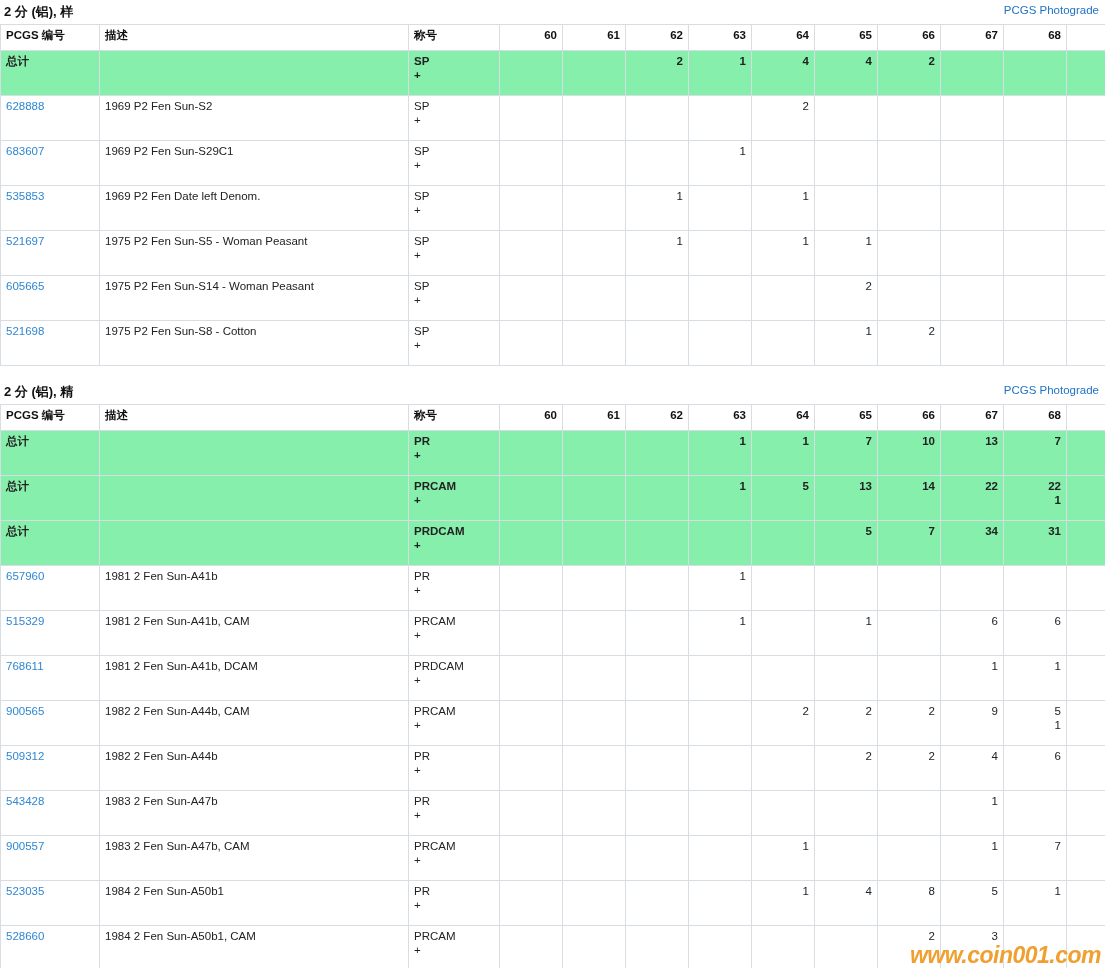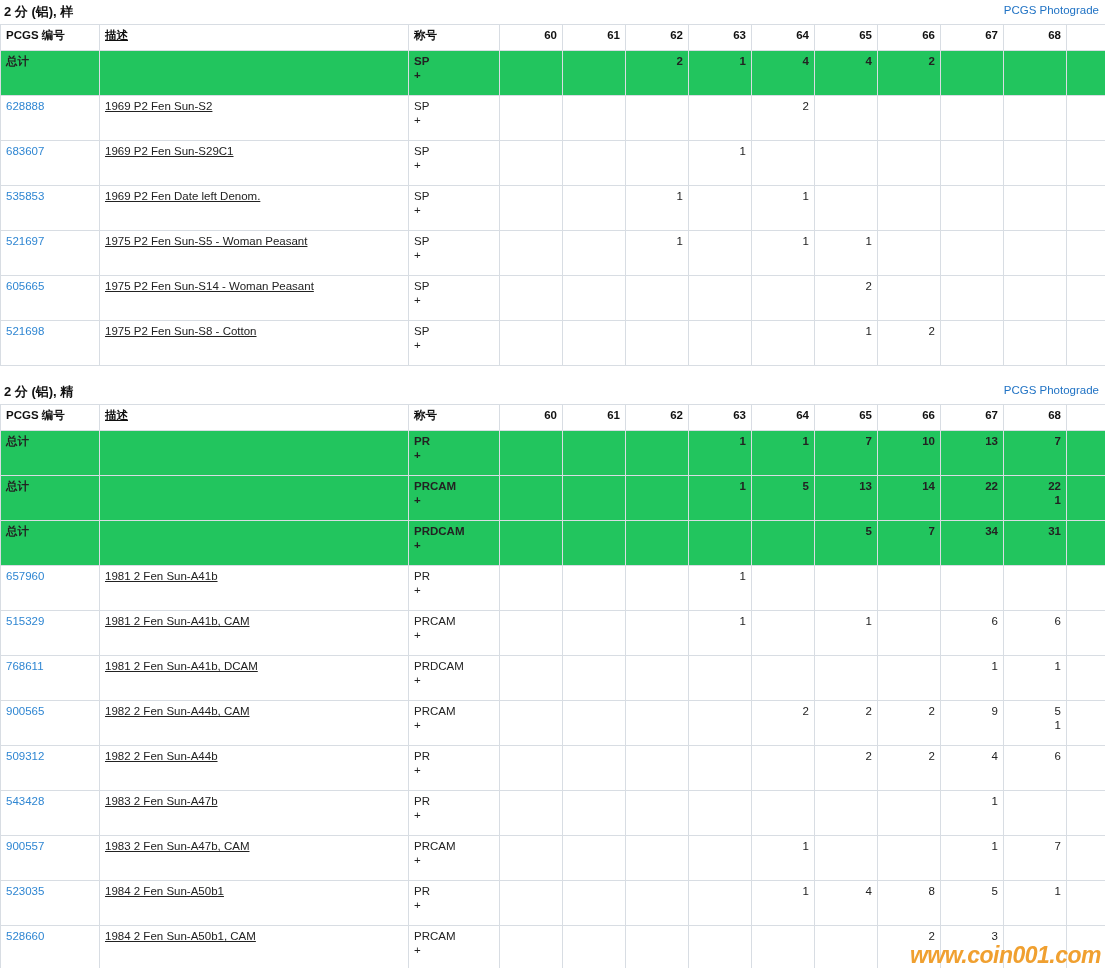--- a/index.html
+++ b/index.html
@@ -59,30 +59,30 @@
     background: #ffffff;
     font-weight: bold;
     color: #111111;
     border-top: 2px solid #9aa4ae;
     border-bottom: 2px solid #9aa4ae;
     height: 19px;
     padding-top: 2px;
     padding-bottom: 2px;
   }
   .col-num   { width: 88px; }
-  .col-desc  { width: 298px; text-decoration: underline; }
+  .col-desc  { width: 298px; }
   .col-desig { width: 80px; }
   .col-grade { width: 52px; text-align: right; }
 
   thead th.col-grade, thead th.col-total { text-align: right; }
   thead th.col-num, thead th.col-desc, thead th.col-desig { text-align: left; }
 
   tbody td { height: 38px; }
   tbody tr.total-row td {
-    background: #22c55e;
+    background: #86efac;
     font-weight: bold;
   }
   tbody tr.total-row td.col-desig { font-weight: bold; }
   tbody tr.data-row td { background: #ffffff; }
 
   td.col-num { text-align: left; }
   td.col-desc { text-align: left; }
   td.col-desig { text-align: left; white-space: pre-line; }
   td.col-grade, td.col-total { text-align: right; white-space: pre-line; }
 

